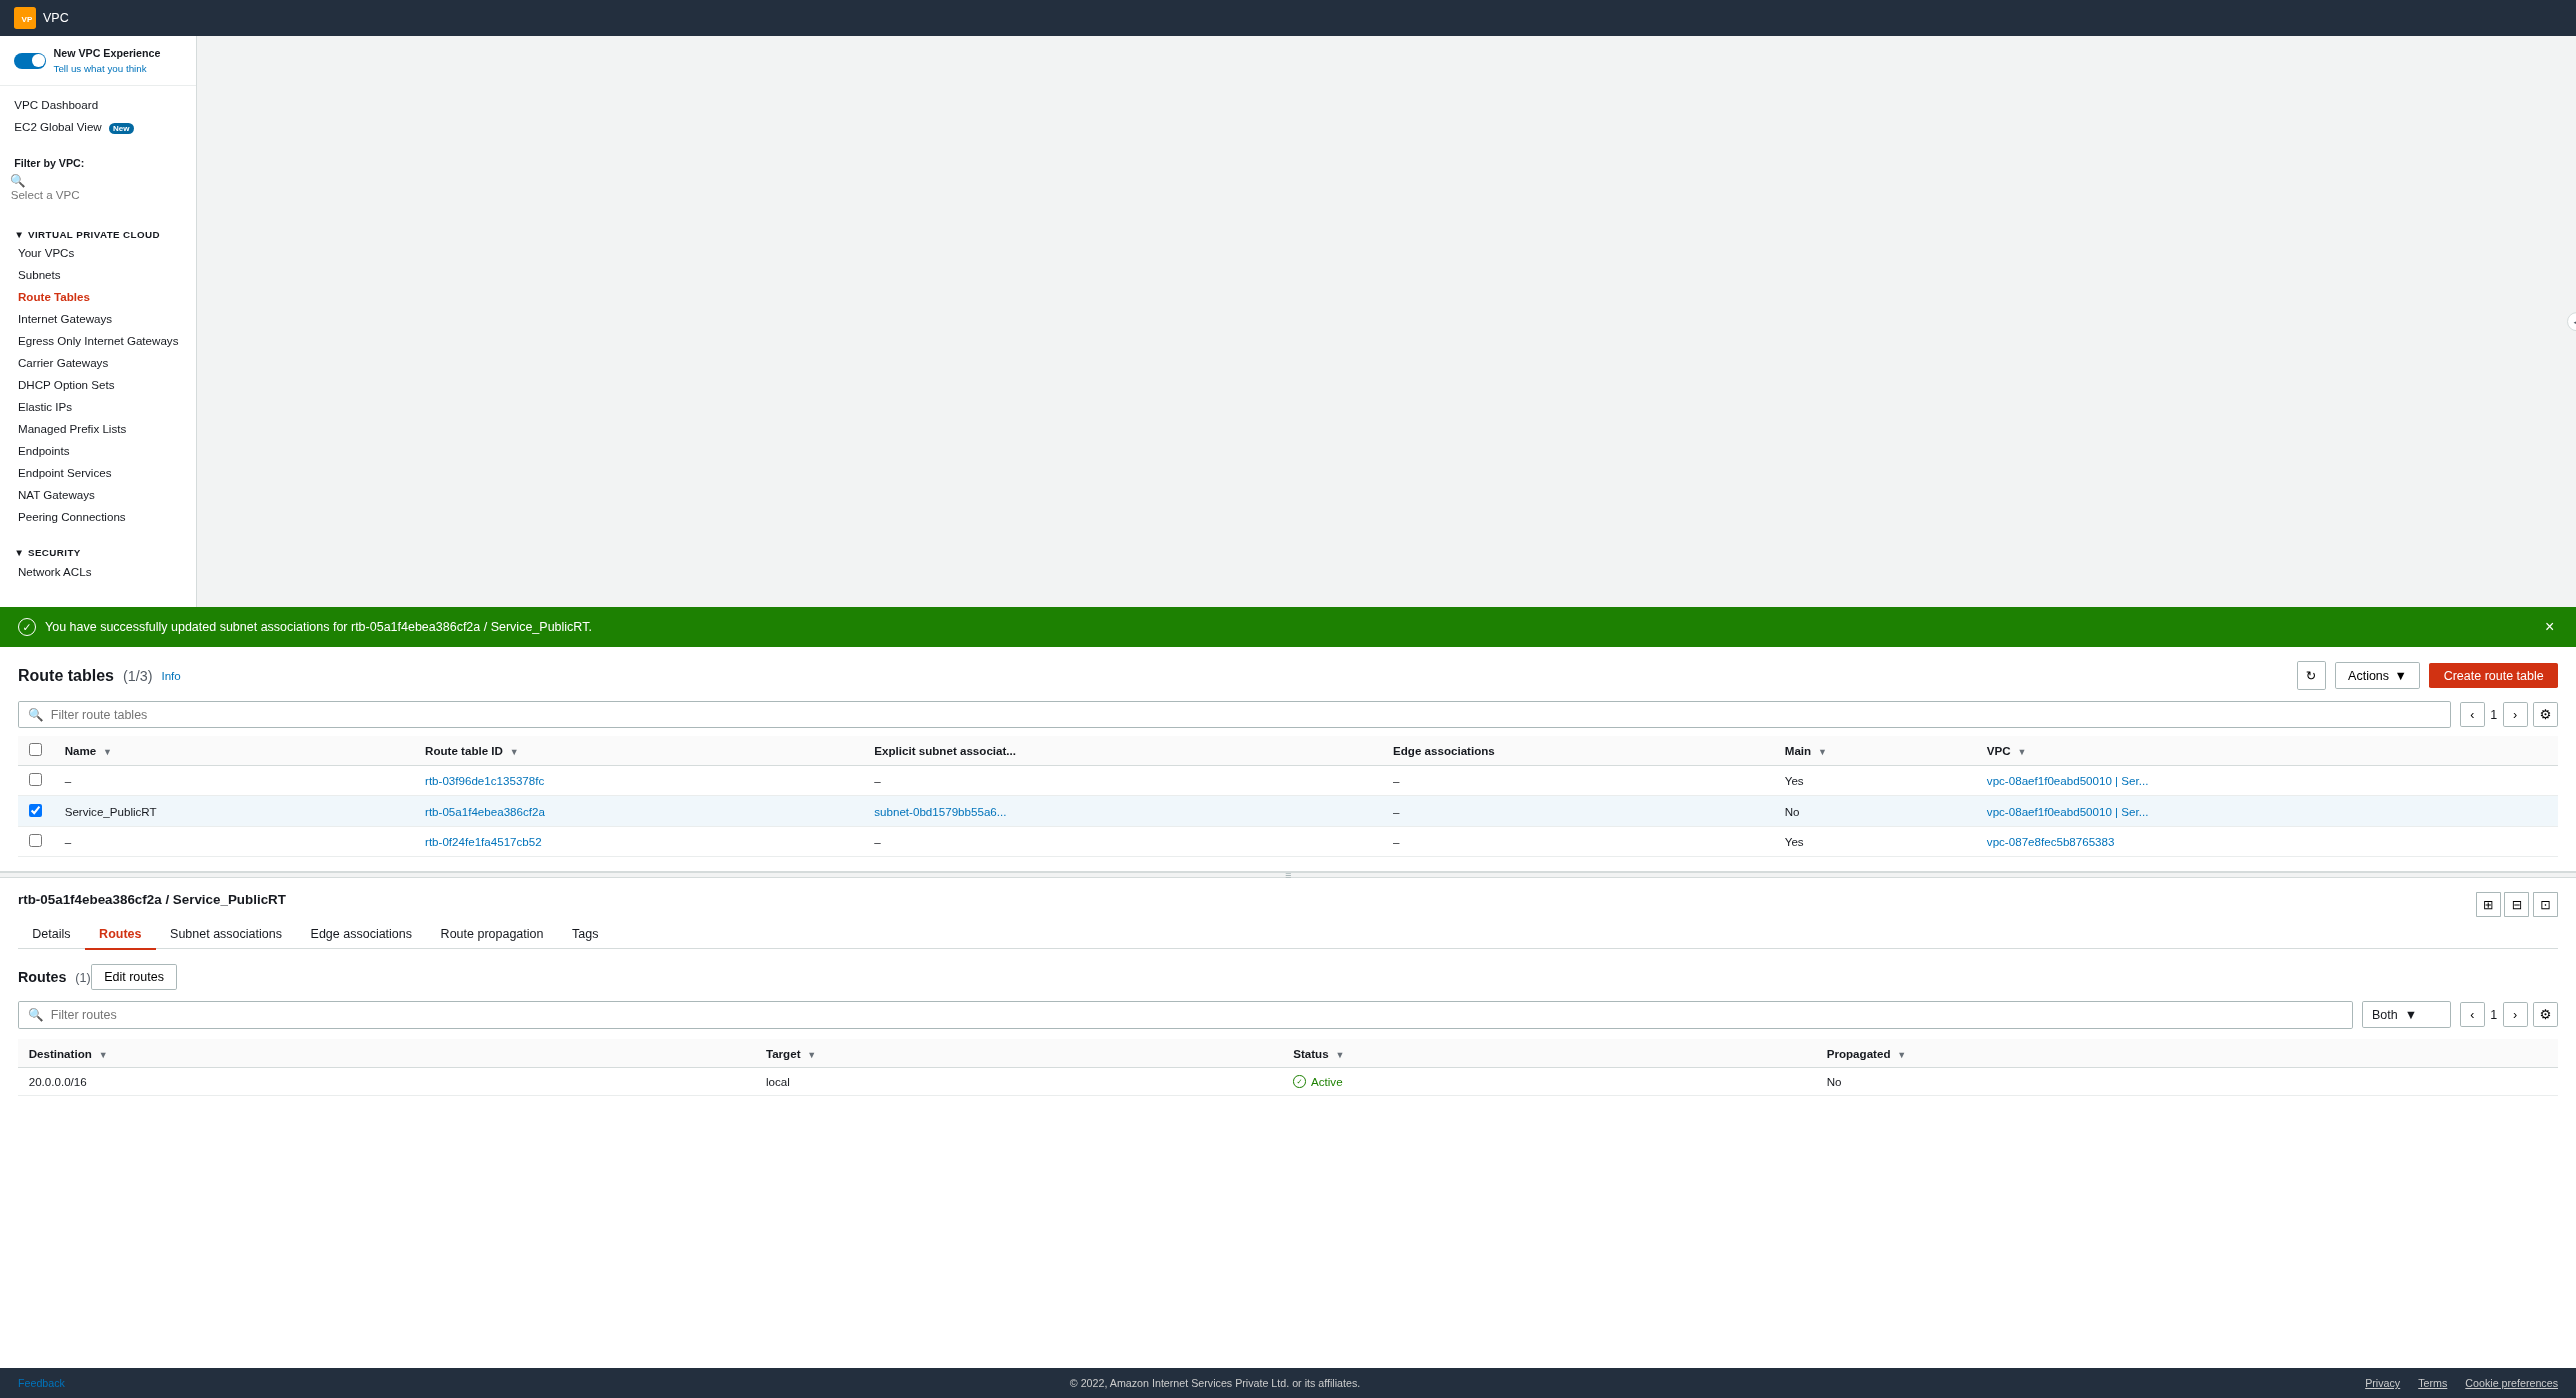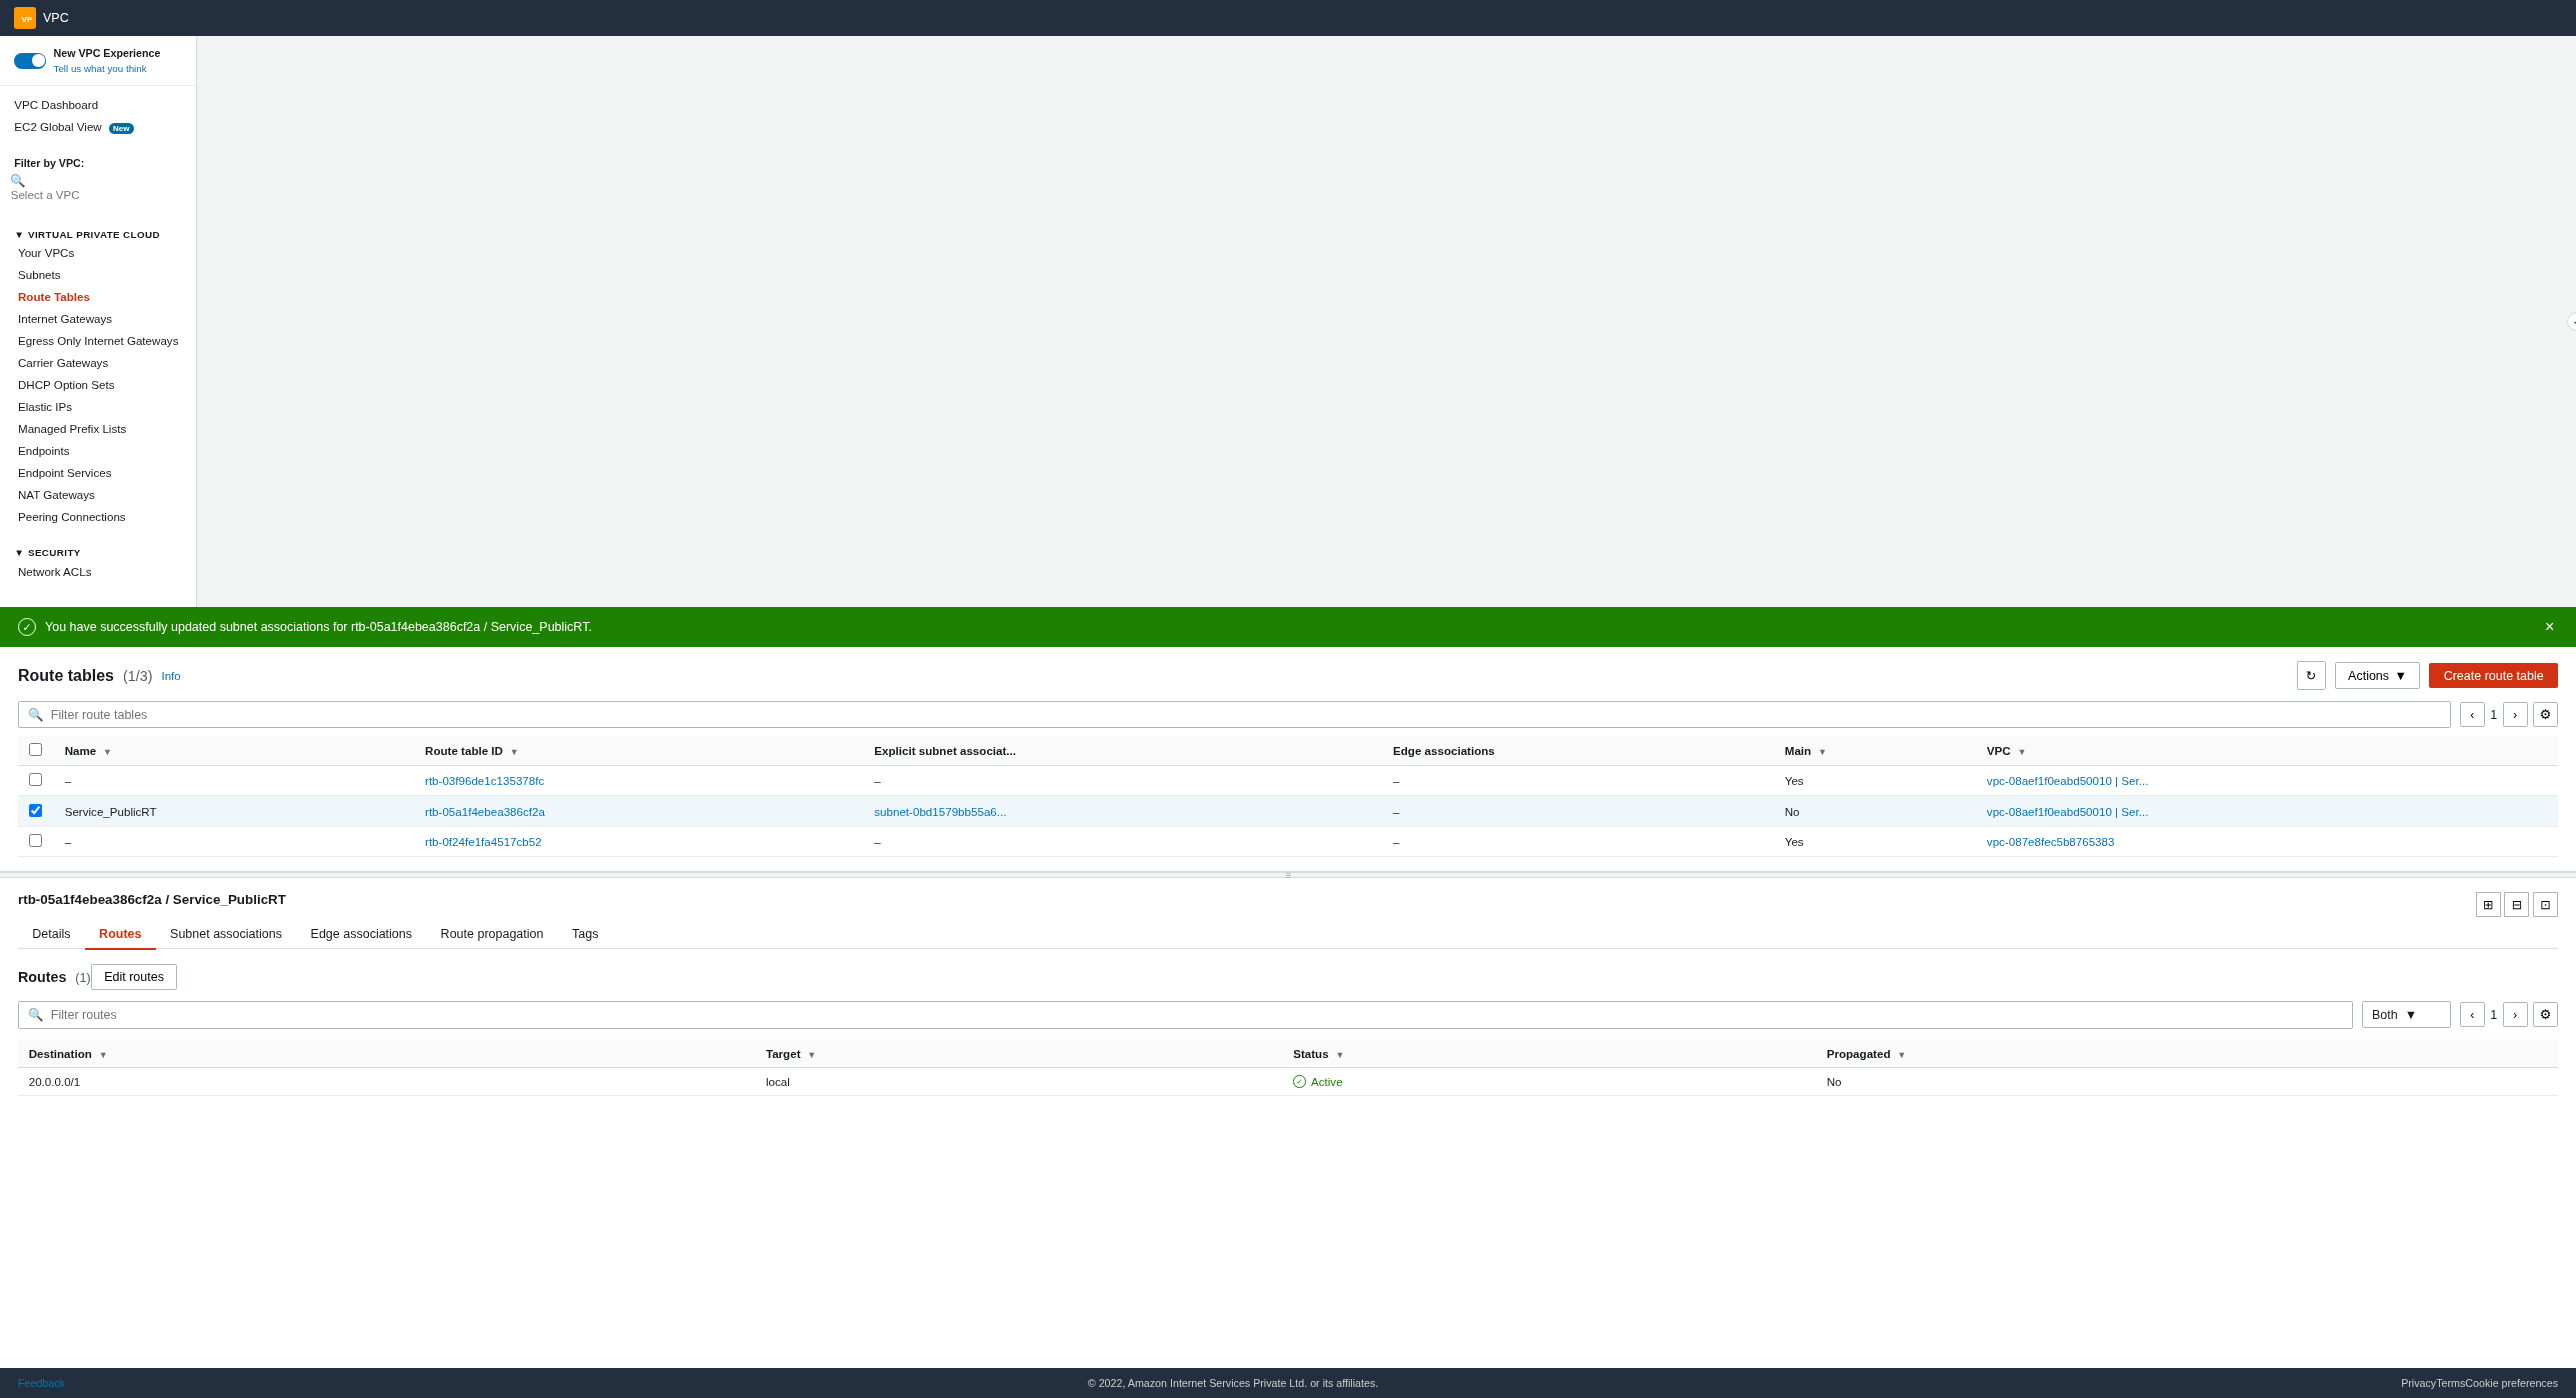--- a/index.html
+++ b/index.html
@@ -534,20 +534,22 @@
       color: #ccc;
       font-size: 10.7px;
       padding: 9px 18px;
       display: flex;
       justify-content: space-between;
       align-items: center;
     }
 
     .footer-links {
       display: flex;
+      gap: 18px;
+      text-decoration: underline;
     }
     .footer-links a {
       color: #ccc;
       text-decoration: none;
     }
 
     .sidebar-collapse-btn {
       position: absolute;
       right: -10.7px;
       top: 50%;
@@ -852,21 +854,21 @@
                   <span class="sort-icon">▼</span>
                 </th>
                 <th>
                   <span>Propagated</span>
                   <span class="sort-icon">▼</span>
                 </th>
               </tr>
             </thead>
             <tbody>
               <tr>
-                <td>20.0.0.0/1</td>
+                <td>20.0.0.0/16</td>
                 <td>local</td>
                 <td>
                   <div class="status-active">
                     <div class="status-dot">✓</div>
                     <span>Active</span>
                   </div>
                 </td>
                 <td>No</td>
               </tr>
             </tbody>

